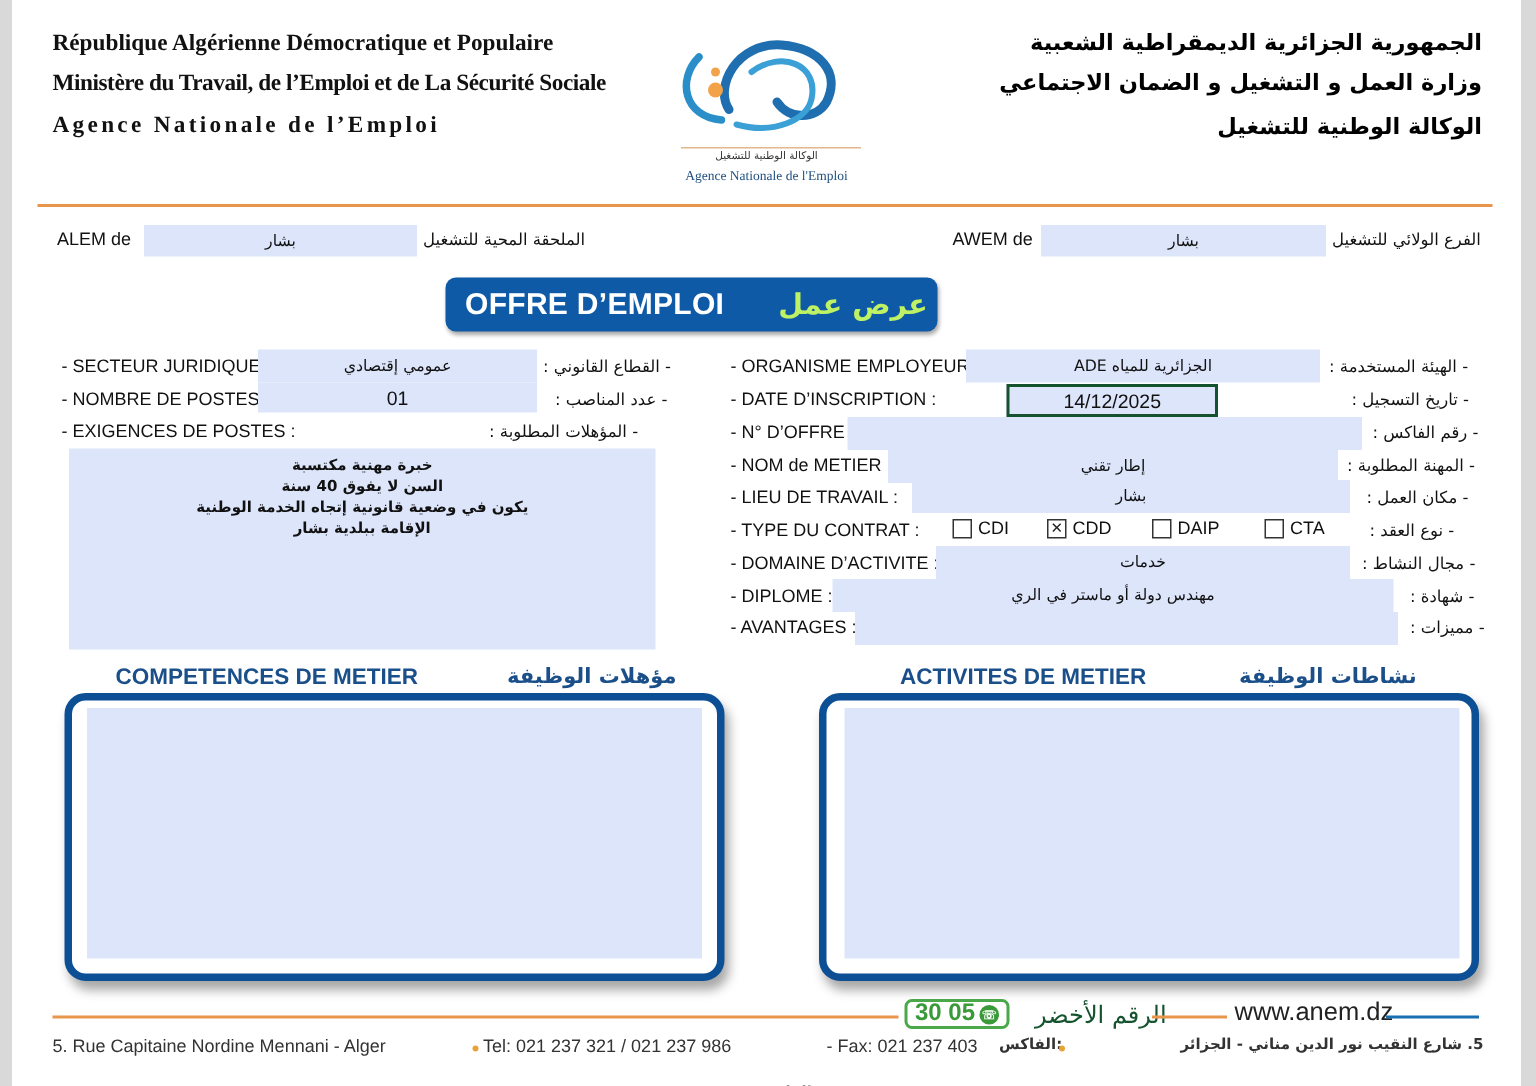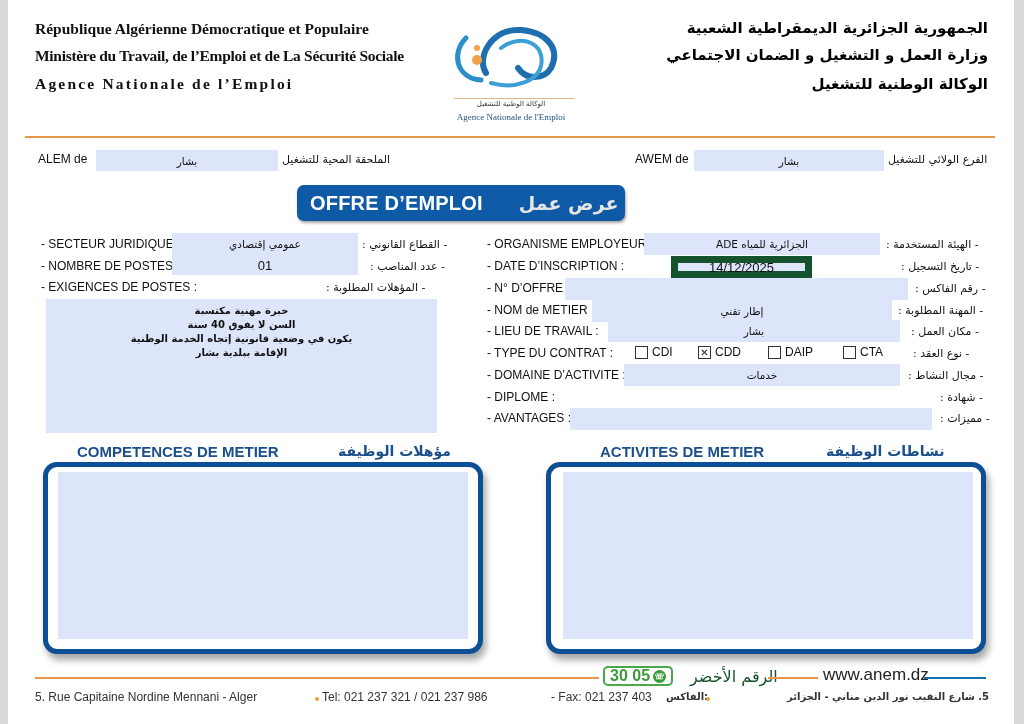--- a/index.html
+++ b/index.html
@@ -10,21 +10,21 @@
   .hdr-fr { font-family: "Liberation Serif", serif; font-weight: bold; font-size: 15.5px; color: #111; white-space: nowrap; }
   .hdr-ar { font-family: "DejaVu Sans", sans-serif; font-weight: bold; font-size: 15px; color: #000000; white-space: nowrap; direction: rtl; text-align: right; }
   .orange-line { position: absolute; height: 2px; background: #e8964c; }
   .blue-line { position: absolute; height: 2px; background: #1a6fb0; }
   .lbl { font-size: 12px; color: #111; white-space: nowrap; position: absolute; }
   .lbl-ar { font-family: "DejaVu Sans", sans-serif; font-size: 11px; color: #111; white-space: nowrap; position: absolute; direction: rtl; }
   .field { position: absolute; background: #dde5fb; font-size: 12px; text-align: center; display: flex; align-items: center; justify-content: center; color: #111; }
   .field.ar { font-family: "DejaVu Sans", sans-serif; font-size: 10.5px; }
   .title-banner { position: absolute; left: 289px; top: 185px; width: 328px; height: 36px; background: #0e5aa6; border-radius: 7px; box-shadow: 1px 2px 3px rgba(0,0,0,0.35); display: flex; align-items: center; }
   .title-fr { color: #fff; font-weight: bold; font-size: 20px; margin-left: 13px; letter-spacing: 0.2px; }
-  .title-ar { color: #e5e5e5; font-family: "DejaVu Sans", sans-serif; font-weight: bold; font-size: 19px; margin-left: 36px; }
+  .title-ar { color: #bef264; font-family: "DejaVu Sans", sans-serif; font-weight: bold; font-size: 19px; margin-left: 36px; }
   .chk { display: inline-block; width: 13px; height: 13px; border: 1px solid #333; background: #fff; vertical-align: middle; font-size: 10px; line-height: 11px; text-align: center; color: #222; }
   .chk-item { position: absolute; font-size: 12px; display: flex; align-items: center; gap: 4px; white-space: nowrap; }
   .sec-title { position: absolute; font-weight: bold; font-size: 15px; color: #1b4f8a; white-space: nowrap; }
   .sec-title-ar { position: absolute; font-family: "DejaVu Sans", sans-serif; font-weight: bold; font-size: 14px; color: #1b4f8a; white-space: nowrap; direction: rtl; }
   .frame { position: absolute; border: 5px solid #0d4f95; border-radius: 14px; background: #fff; box-shadow: 3px 6px 7px rgba(0,0,0,0.35); }
   .frame-inner { position: absolute; background: #dde5fb; }
   .footer-text { position: absolute; font-size: 12px; color: #333; white-space: nowrap; }
   .green-badge { position: absolute; border: 2px solid #4aa74a; border-radius: 5px; color: #3a9a3a; font-weight: bold; font-size: 16px; padding: 0 5px; display: flex; align-items: center; gap: 3px; height: 20px; }
   .phone-dot { width: 13px; height: 13px; border-radius: 50%; background: #3a9a3a; color: #fff; font-size: 8px; display: inline-flex; align-items: center; justify-content: center; }
 </style>
@@ -84,21 +84,21 @@
     <div>السن لا يفوق 40 سنة</div>
     <div>يكون في وضعية قانونية إتجاه الخدمة الوطنية</div>
     <div>الإقامة ببلدية بشار</div>
   </div>
 
   <div class="lbl" style="left:479px; top:237px;">- ORGANISME EMPLOYEUR :</div>
   <div class="field ar" style="left:636px; top:233px; width:236px; height:22px;">ADE الجزائرية للمياه</div>
   <div class="lbl-ar" style="left:878px; top:238px;">- الهيئة المستخدمة :</div>
 
   <div class="lbl" style="left:479px; top:259px;">- DATE D’INSCRIPTION :</div>
-  <div class="field" style="left:663px; top:256px; width:141px; height:22px; font-size:13px; border:7px solid #14532d;">14/12/2025</div>
+  <div class="field" style="left:663px; top:256px; width:141px; height:22px; font-size:13px; border:2px solid #14532d;">14/12/2025</div>
   <div class="lbl-ar" style="left:893px; top:260px;">- تاريخ التسجيل :</div>
 
   <div class="lbl" style="left:479px; top:281px;">- N° D’OFFRE :</div>
   <div class="field" style="left:557px; top:278px; width:343px; height:22px;"></div>
   <div class="lbl-ar" style="left:907px; top:282px;">- رقم الفاكس :</div>
 
   <div class="lbl" style="left:479px; top:303px;">- NOM de METIER :</div>
   <div class="field ar" style="left:584px; top:300px; width:300px; height:22px;">إطار تقني</div>
   <div class="lbl-ar" style="left:890px; top:304px;">- المهنة المطلوبة :</div>
 
@@ -123,20 +123,21 @@
     <span class="chk"></span>
     <span>CTA</span>
   </div>
   <div class="lbl-ar" style="left:905px; top:347px;">- نوع العقد :</div>
 
   <div class="lbl" style="left:479px; top:368px;">- DOMAINE D’ACTIVITE :</div>
   <div class="field ar" style="left:616px; top:364px; width:276px; height:22px;">خدمات</div>
   <div class="lbl-ar" style="left:900px; top:369px;">- مجال النشاط :</div>
 
   <div class="lbl" style="left:479px; top:390px;">- DIPLOME :</div>
+  <div class="field ar" style="left:547px; top:386px; width:374px; height:22px;">مهندس دولة أو ماستر في الري</div>
   <div class="lbl-ar" style="left:932px; top:391px;">- شهادة :</div>
 
   <div class="lbl" style="left:479px; top:411px;">- AVANTAGES :</div>
   <div class="field" style="left:562px; top:408px; width:362px; height:22px;"></div>
   <div class="lbl-ar" style="left:932px; top:412px;">- مميزات :</div>
 
   <div class="sec-title" style="left:69px; top:443px;">COMPETENCES DE METIER</div>
   <div class="sec-title-ar" style="left:330px; top:443px;">مؤهلات الوظيفة</div>
   <div class="sec-title" style="left:592px; top:443px;">ACTIVITES DE METIER</div>
   <div class="sec-title-ar" style="left:818px; top:443px;">نشاطات الوظيفة</div>

